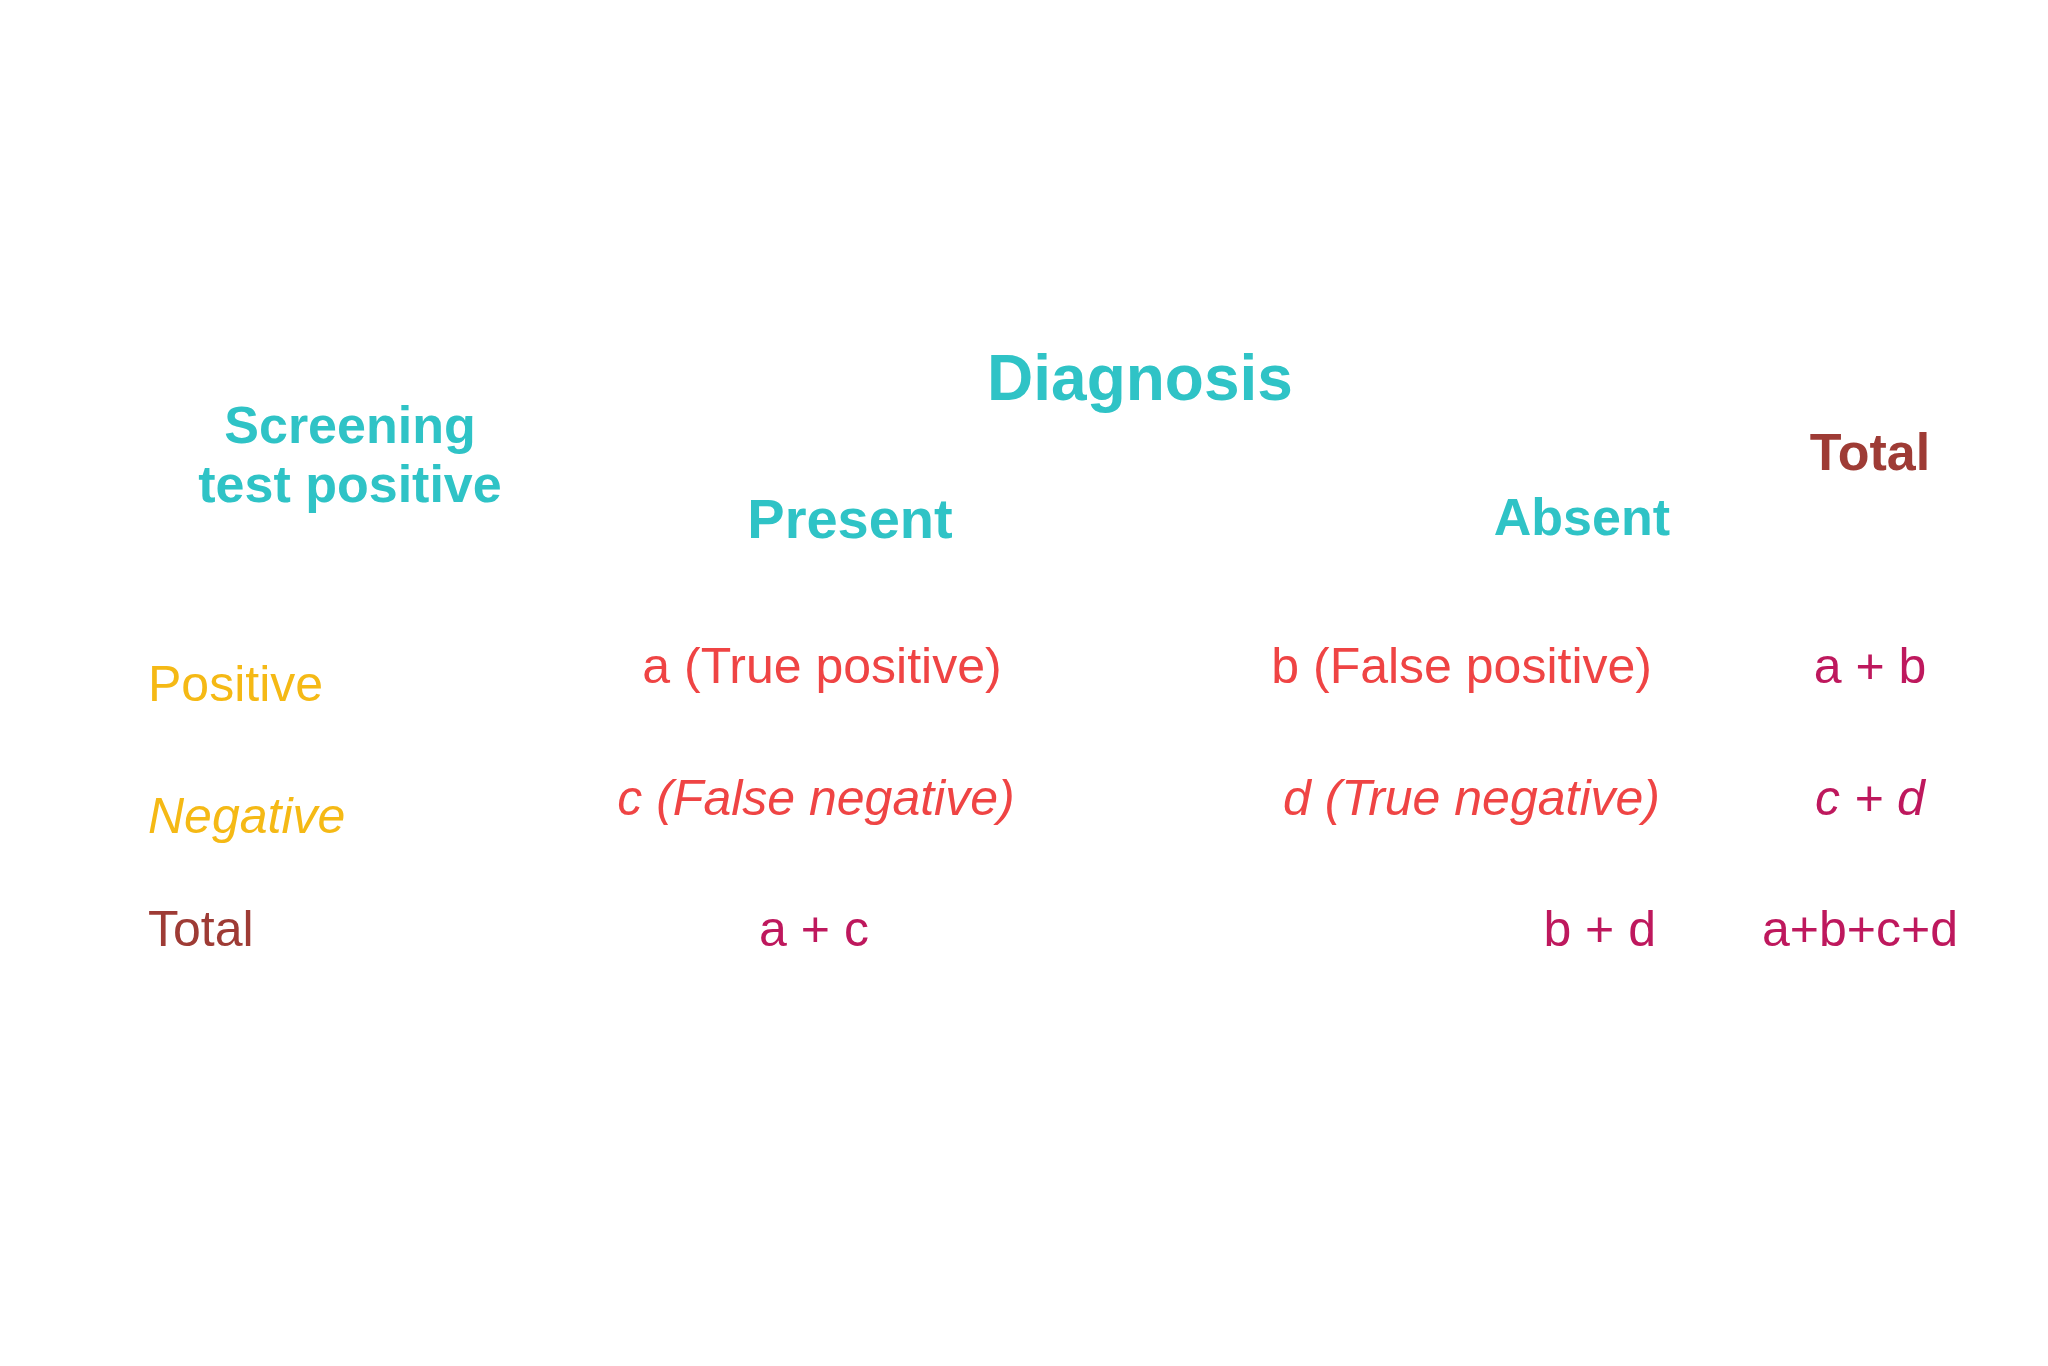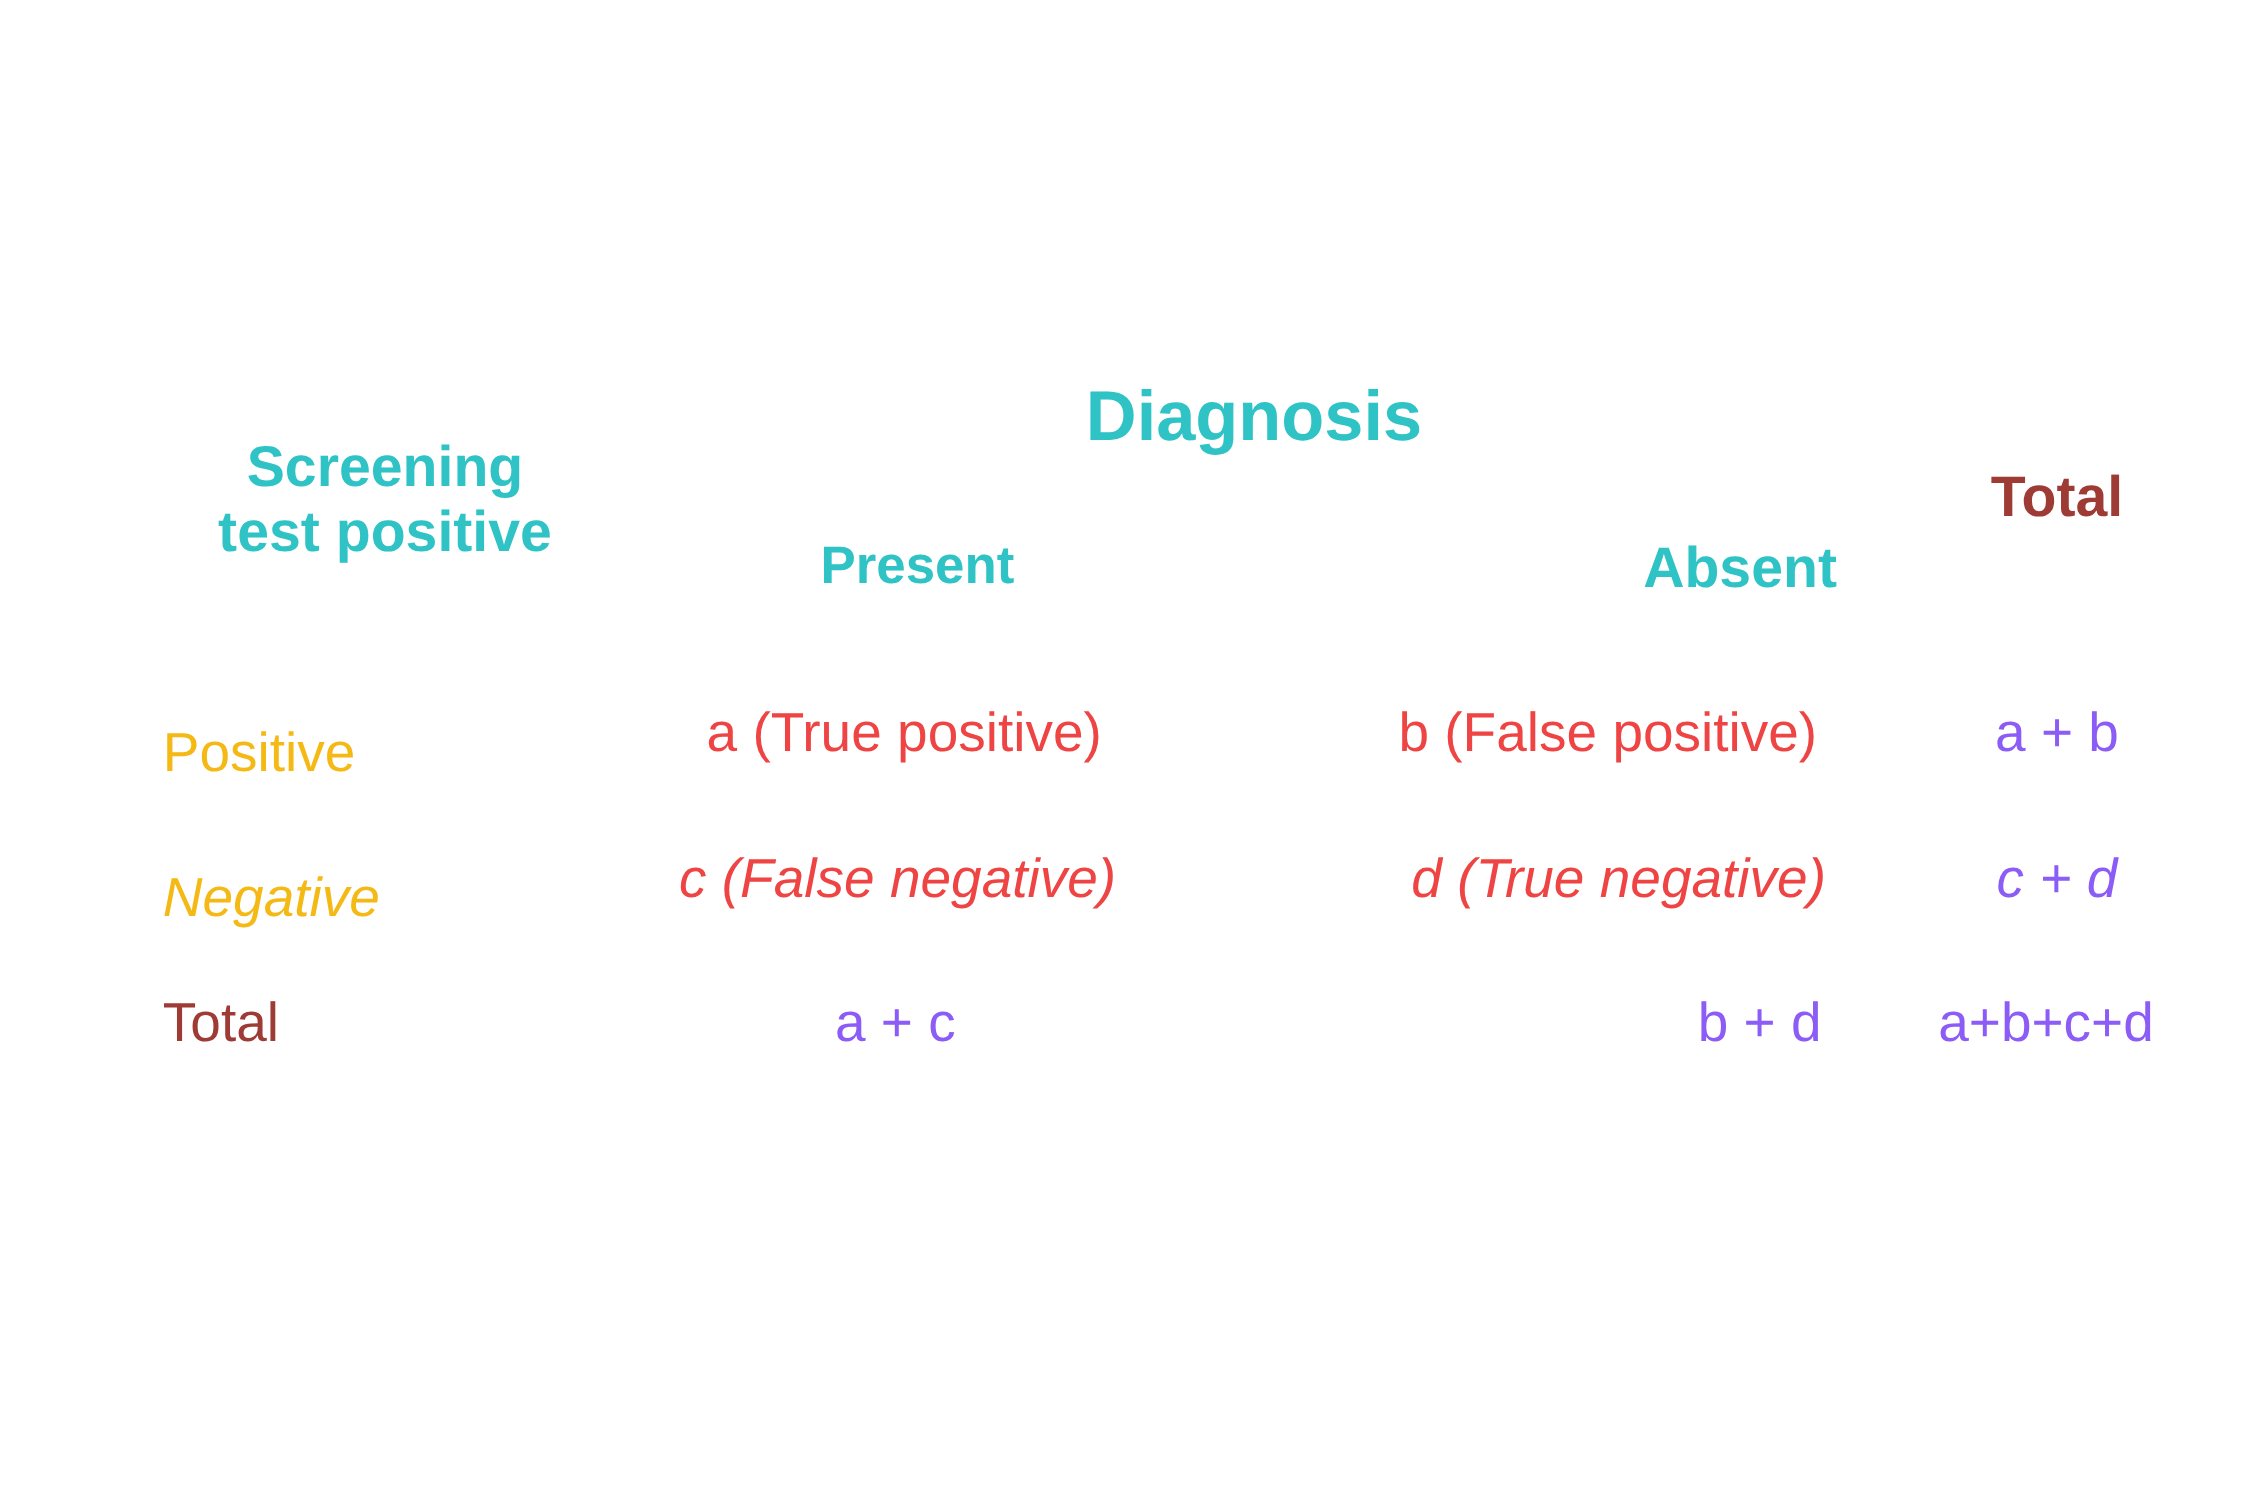--- a/index.html
+++ b/index.html
@@ -46,25 +46,25 @@
 
   #diagnosis-header {
     left: 940px;
     top: 345px;
     width: 400px;
     text-align: center;
     font-size: 64px;
   }
 
   #present-header {
-    left: 604px;
+    left: 620px;
     top: 490px;
     width: 460px;
     text-align: center;
-    font-size: 48px;
+    font-size: 56px;
   }
 
   #absent-header {
     left: 1210px;
     top: 490px;
     width: 460px;
     text-align: right;
     font-size: 52px;
   }
 
@@ -87,21 +87,21 @@
     color: #9E3B35;
     font-weight: normal;
     font-size: 50px;
   }
   .val-navy {
     color: #ef4444;
     font-weight: normal;
     font-size: 50px;
   }
   .val-red {
-    color: #8b5cf6;
+    color: #be185d;
     font-weight: normal;
     font-size: 50px;
   }
 
   .col-label {
     left: 148px;
     width: 420px;
     text-align: left;
   }
   .col-present {

